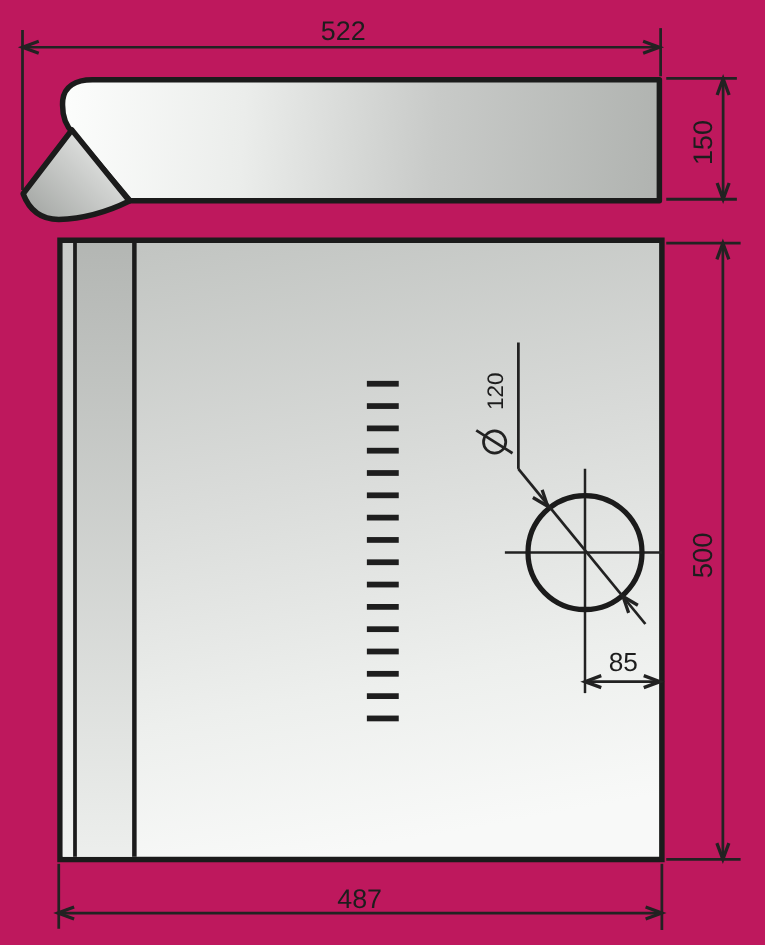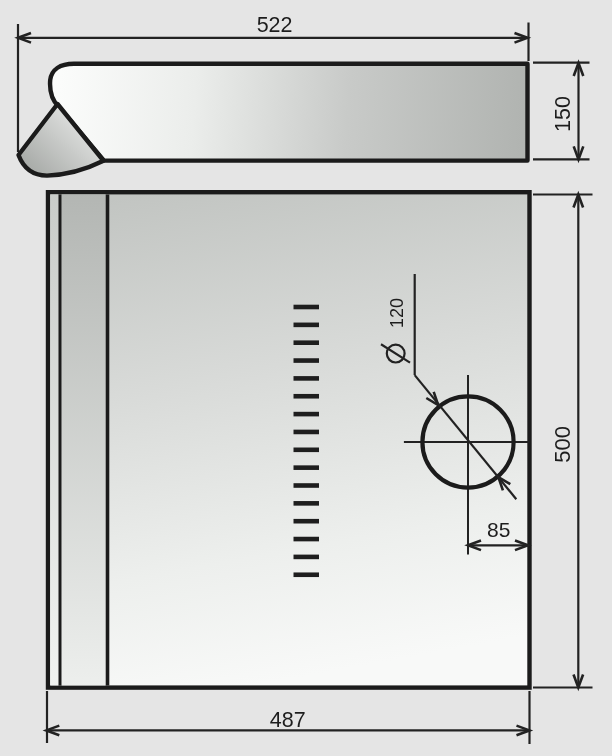--- a/index.html
+++ b/index.html
@@ -1,16 +1,16 @@
 <!DOCTYPE html>
 <html><head>
 <meta charset="utf-8">
 <style>
   html,body{margin:0;padding:0;background:#ffffff;}
-  #page{width:612px;height:756px;position:relative;background:#e5e5e5;overflow:hidden;}
+  #page{width:612px;height:756px;position:relative;background:#be185d;overflow:hidden;}
   svg{display:block;}
   text{font-family:"Liberation Sans",sans-serif;fill:#1d1d1d;}
 </style>
 </head>
 <body>
 <div id="page">
 <svg width="612" height="756" viewBox="0 0 612 756">
 <defs>
   <linearGradient id="gradBar" x1="50" y1="100" x2="530" y2="130" gradientUnits="userSpaceOnUse">
     <stop offset="0" stop-color="#fcfdfc"></stop>

